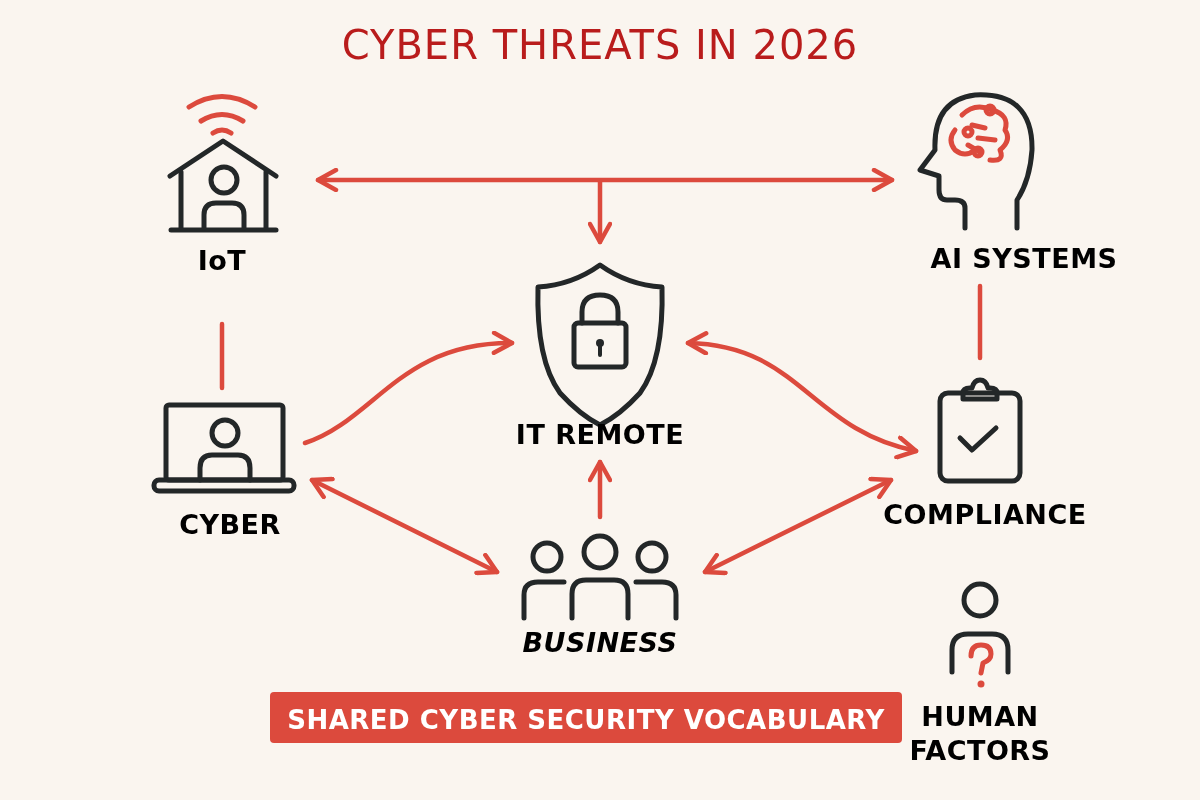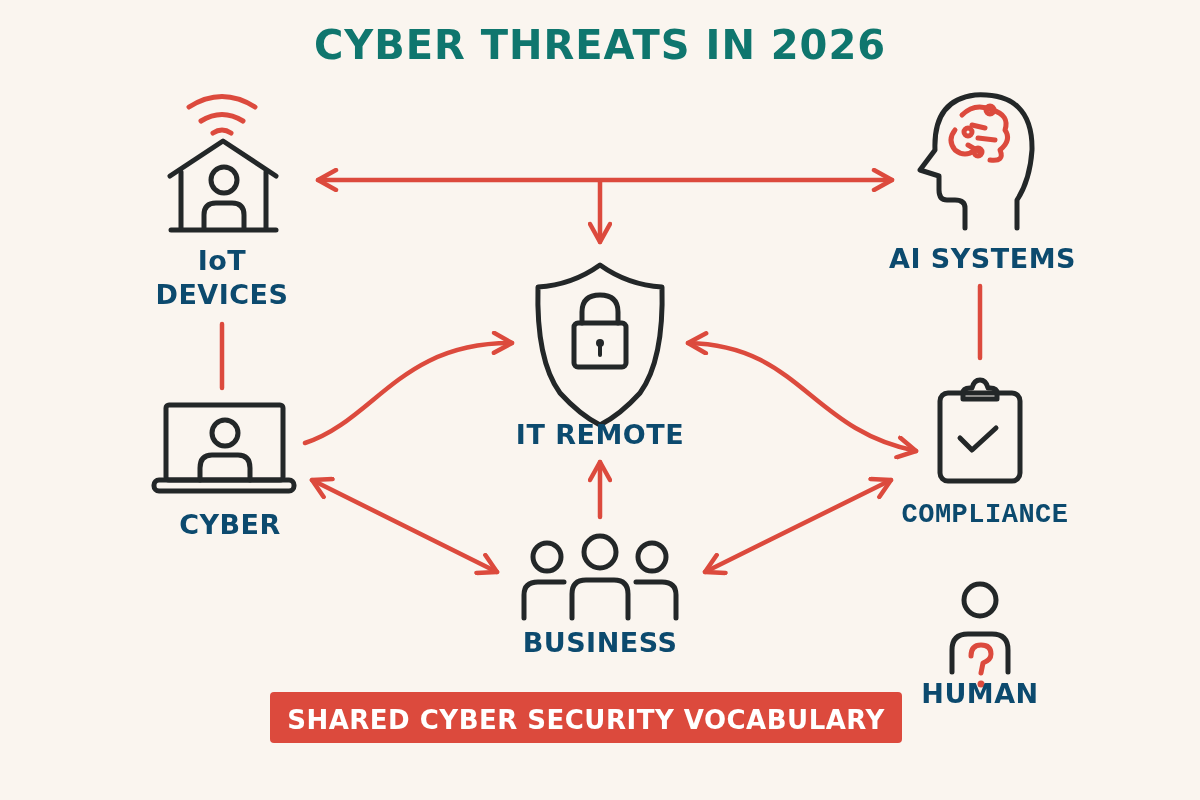--- a/index.html
+++ b/index.html
@@ -4,27 +4,27 @@
 <style>
   html, body { margin: 0; padding: 0; }
   body {
     width: 1200px; height: 800px; overflow: hidden;
     background: #faf5ef;
     font-family: "DejaVu Sans", "Liberation Sans", sans-serif;
     position: relative;
   }
   .title {
     position: absolute; left: 0; top: 22px; width: 1200px;
-    text-align: center; font-weight: bold; font-size: 40px;
-    color: #0f766e; letter-spacing: 1px;
+    text-align: center; font-weight: normal; font-size: 40px;
+    color: #b91c1c; letter-spacing: 1px;
   }
   svg.canvas { position: absolute; left: 0; top: 0; }
   .label {
     position: absolute; text-align: center; font-weight: bold;
-    color: #0c4a6e; font-size: 27px; line-height: 34px; letter-spacing: 0.5px;
+    color: #000000; font-size: 27px; line-height: 34px; letter-spacing: 0.5px;
   }
   .banner {
     position: absolute; left: 270px; top: 692px; width: 632px; height: 51px;
     background: #dc4a3d; border-radius: 4px; color: #fff;
     font-weight: bold; font-size: 26px; line-height: 57px; text-align: center;
     letter-spacing: 0.5px;
   }
 </style>
 </head>
 <body>
@@ -111,40 +111,40 @@
   <g fill="none" stroke-linecap="round" stroke-linejoin="round">
     <circle cx="980" cy="600" r="16" stroke="#232728" stroke-width="5"></circle>
     <path d="M952,672 L952,650 Q952,634 968,634 L992,634 Q1008,634 1008,650 L1008,672" stroke="#232728" stroke-width="5"></path>
     <path d="M971,656 Q971,645 981,645 Q991,645 991,654 Q991,660 983,663 L981,673" stroke="#dc4a3d" stroke-width="5"></path>
     <circle cx="981" cy="684" r="3.5" fill="#dc4a3d" stroke="none"></circle>
   </g>
 </svg>
 
 <div class="label" style="left:142px; top:244px; width:160px;">
   <div>IoT</div>
-  <div>DEVICES</div>
 </div>
 
-<div class="label" style="left:876px; top:242px; width:200px;text-align:right;">
+<div class="label" style="left:924px; top:242px; width:200px;">
   <div>AI SYSTEMS</div>
 </div>
 
 <div class="label" style="left:500px; top:418px; width:200px;">
   <div>IT REMOTE</div>
 </div>
 
 <div class="label" style="left:120px; top:508px; width:220px;">
   <div>CYBER</div>
 </div>
 
-<div class="label" style="left:880px; top:498px; width:210px;font-family:Liberation Mono, monospace;">
+<div class="label" style="left:880px; top:498px; width:210px;">
   <div>COMPLIANCE</div>
 </div>
 
-<div class="label" style="left:500px; top:626px; width:200px;">
+<div class="label" style="left:500px; top:626px; width:200px;font-style:italic;">
   <div>BUSINESS</div>
 </div>
 
-<div class="label" style="left:900px; top:677px; width:160px;">
+<div class="label" style="left:900px; top:700px; width:160px;">
   <div>HUMAN</div>
+  <div>FACTORS</div>
 </div>
 
 <div class="banner">SHARED CYBER SECURITY VOCABULARY</div>
 
 </body></html>

